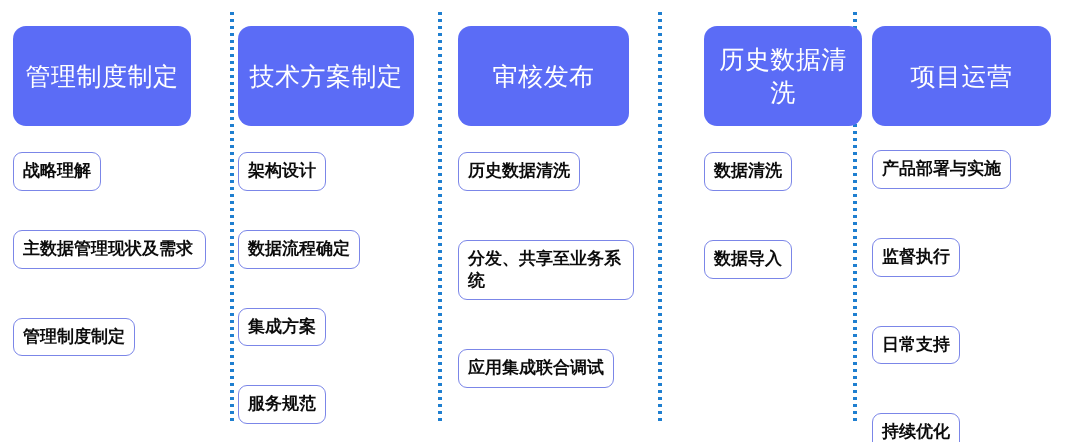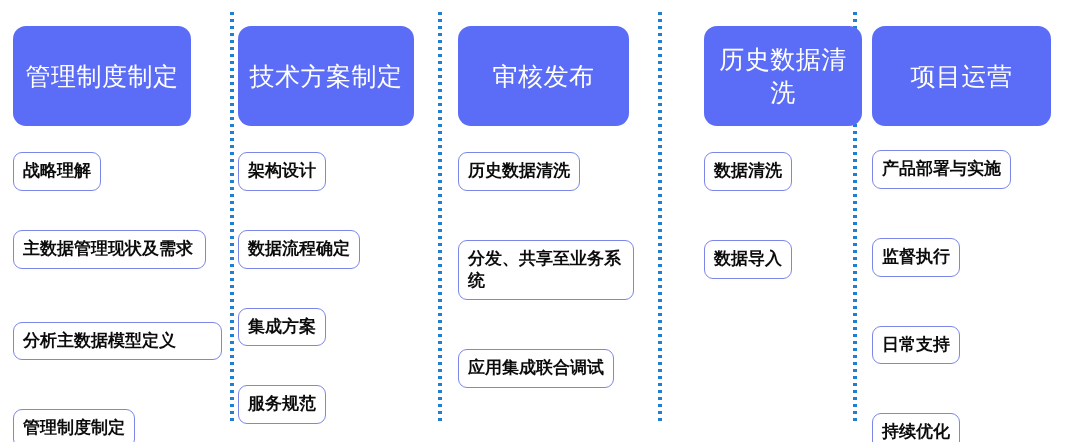--- a/index.html
+++ b/index.html
@@ -114,23 +114,20 @@
 
   <div class="column" id="col-0">
     <div class="stage-header">管理制度制定</div>
     <div class="task-list">
       <div class="task-item">
         <span class="task-box">战略理解</span>
       </div>
       <div class="task-item">
         <span class="task-box" style="width:193px;">主数据管理现状及需求</span>
       </div>
-      <div class="task-item gap-xl">
-        <span class="task-box" style="width:209px;">分析主数据模型定义</span>
-      </div>
       <div class="task-item gap-lg">
         <span class="task-box">管理制度制定</span>
       </div>
     </div>
   </div>
 
   <div class="column" id="col-1">
     <div class="stage-header">技术方案制定</div>
     <div class="task-list">
       <div class="task-item">

